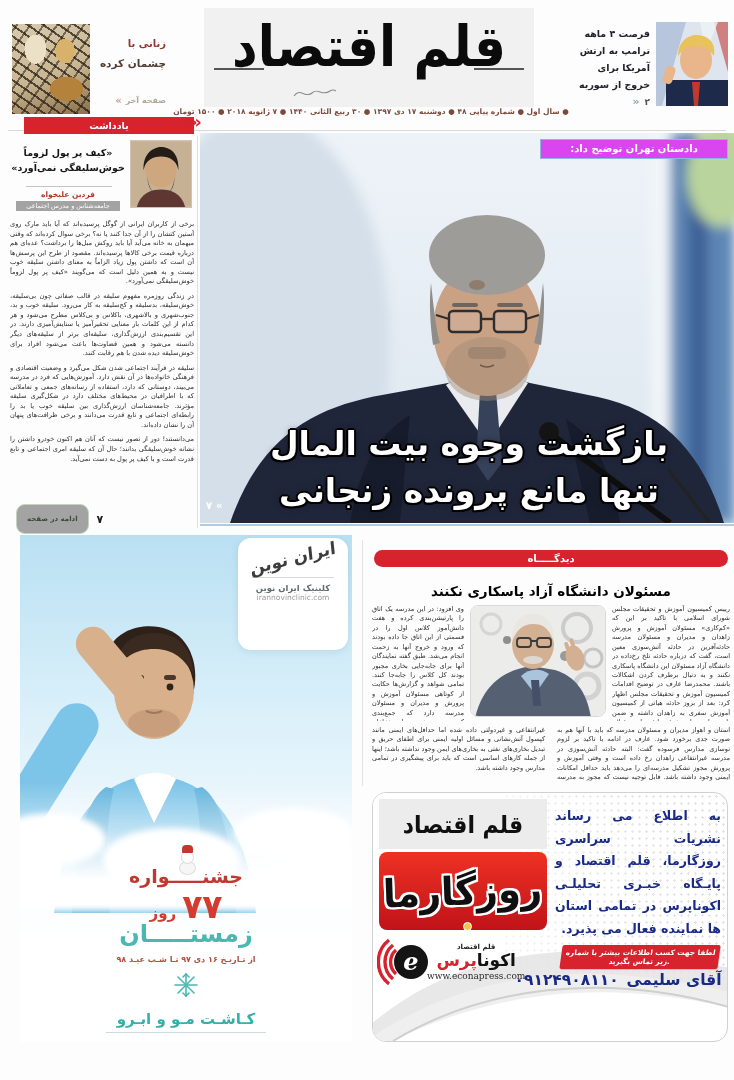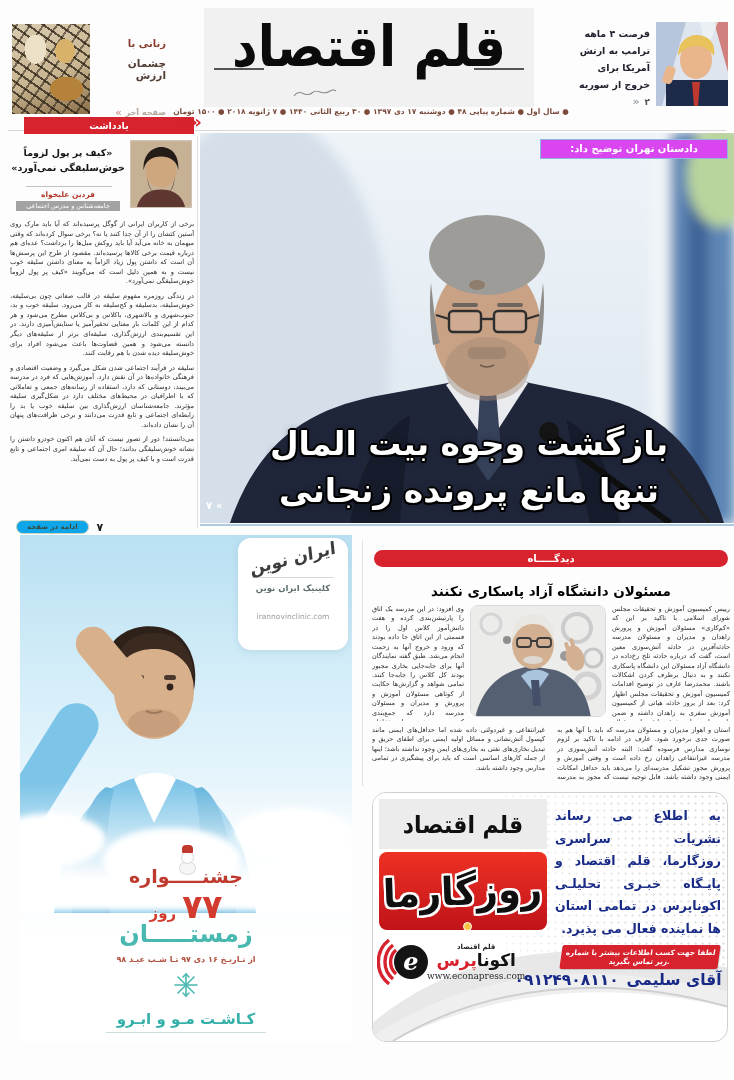--- a/index.html
+++ b/index.html
@@ -45,21 +45,21 @@
 
   .note-col { left:10px; top:138px; width:184px; height:396px; }
   .note-photo { right:2px; top:2px; width:62px; height:68px; border:1px solid #cfc4b4; }
   .note-title { left:0; top:8px; width:116px; text-align:center; font-size:9.5px; font-weight:bold; color:#161616; line-height:1.55; }
   .note-author-rule { left:16px; top:48px; width:86px; height:1px; background:#c2c2c2; }
   .note-author { left:0; top:52px; width:116px; text-align:center; font-size:7.5px; font-weight:bold; color:#b13a2c; }
   .note-role { left:6px; top:63px; width:104px; background:#a3a3a3; color:#fff; font-size:6.5px; text-align:center; padding:1px 0; }
   .note-body { left:0; right:0; top:82px; bottom:24px; overflow:hidden; font-size:6.6px; line-height:1.45; text-align:justify; color:#2d2d2d; }
   .note-body p { margin-bottom:5px; }
   .note-continue { left:6px; bottom:0; display:flex; direction:ltr; align-items:center; gap:8px; }
-  .cont-pill { background:#0ea5e9; border:1px solid #c5d2bd; border-radius:9px; font-size:7px; font-weight:bold; color:#3a4a3a; padding:2px 10px; }
+  .cont-pill { background:#a3a3a3; border:1px solid #c5d2bd; border-radius:9px; font-size:7px; font-weight:bold; color:#3a4a3a; padding:10px 10px; }
   .cont-num { font-size:11px; font-weight:bold; color:#1c1c1c; }
 
   
   .photo-main { left:200px; top:133px; width:534px; height:390px; overflow:hidden; background:#e8eef4; }
   .photo-badge { left:540px; top:139px; width:188px; height:20px; background:#d946ef; border:1px solid #8cb8de; color:#fff; font-size:10px; font-weight:bold; text-align:center; line-height:18px; }
   .main-headline { left:212px; top:420px; width:514px; text-align:center; color:#fff; font-weight:bold; }
   .main-headline div { font-size:33px; line-height:47px;
     text-shadow:2px 0 0 #000,-2px 0 0 #000,0 2px 0 #000,0 -2px 0 #000,1.5px 1.5px 0 #000,-1.5px 1.5px 0 #000,1.5px -1.5px 0 #000,-1.5px -1.5px 0 #000,0 0 7px rgba(0,0,0,.55); }
   .photo-pagemark { left:206px; top:500px; color:#fff; font-size:10px; font-weight:bold; direction:ltr; display:flex; gap:4px; }
   .photo-underline { left:200px; top:524px; width:534px; height:2px; background:#aecbe2; }
@@ -76,21 +76,21 @@
   .vp-bottom { margin-top:5px; height:84px; columns:2; column-gap:12px; font-size:6.5px; line-height:1.45; text-align:justify; color:#2d2d2d; overflow:hidden; }
   .vrule2 { left:362px; top:540px; width:1px; height:246px; background:#e3e3e3; }
 
   
   .ad-clinic { left:20px; top:535px; width:332px; height:507px; overflow:hidden;
     background:linear-gradient(180deg,#b9e0f2 0%, #d6eef9 30%, #e9f6fc 52%, #f8fcfe 68%, #ffffff 80%); }
   .clinic-card { left:218px; top:3px; width:110px; height:112px; background:#fff; border-radius:13px; box-shadow:0 2px 7px rgba(60,110,140,.14); text-align:center; padding-top:10px; }
   .clinic-script { display:inline-block; font-size:17px; font-weight:bold; color:#3c3c3c; transform:rotate(-14deg) skewX(-8deg); }
   .clinic-rule { width:82px; height:1px; background:#d8d8d8; margin:9px auto 5px; }
   .clinic-name { font-size:8.5px; font-weight:bold; color:#5f6e6e; }
-  .clinic-url { font-size:7.5px; color:#9c9c9c; margin-top:19px; direction:ltr; }
+  .clinic-url { font-size:7.5px; color:#9c9c9c; margin-top:0; direction:ltr; }
   .clinic-man { left:-6px; top:48px; }
   .cloud-band { left:-15px; top:246px; width:370px; height:130px; filter:blur(3px); background:
       radial-gradient(ellipse 90px 42px at 12% 45%, #fff 62%, transparent 63%),
       radial-gradient(ellipse 110px 50px at 45% 60%, #fff 62%, transparent 63%),
       radial-gradient(ellipse 95px 40px at 78% 40%, #fff 62%, transparent 63%),
       radial-gradient(ellipse 120px 44px at 95% 70%, #fff 62%, transparent 63%),
       linear-gradient(180deg, transparent 0%, #fff 75%); }
   .fest { left:0; right:0; top:330px; text-align:center; }
   .fest-title { position:relative; display:inline-block; color:#c0392e; font-size:19px; font-weight:800; letter-spacing:7px; }
   .snowman { position:absolute; left:50%; margin-left:-9px; top:-20px; width:22px; height:30px; }
@@ -130,21 +130,21 @@
 </style>
 </head>
 <body>
 
 <div class="page">
 
   <div class="abs teaser-left">
     <div class="art-image"></div>
     <div class="tl-text">
       <div class="tl-line1">زنانی با</div>
-      <div class="tl-line2">چشمان ارزش</div>
+      <div class="tl-line2">چشمان کرده</div>
       <div class="tl-page">
         <span>صفحه آخر</span>
         <span class="arrows">»</span>
       </div>
     </div>
   </div>
 
   <div class="abs masthead-box">
     <div class="masthead-title">قلم اقتصاد</div>
     <div class="abs mast-rule l"></div>

